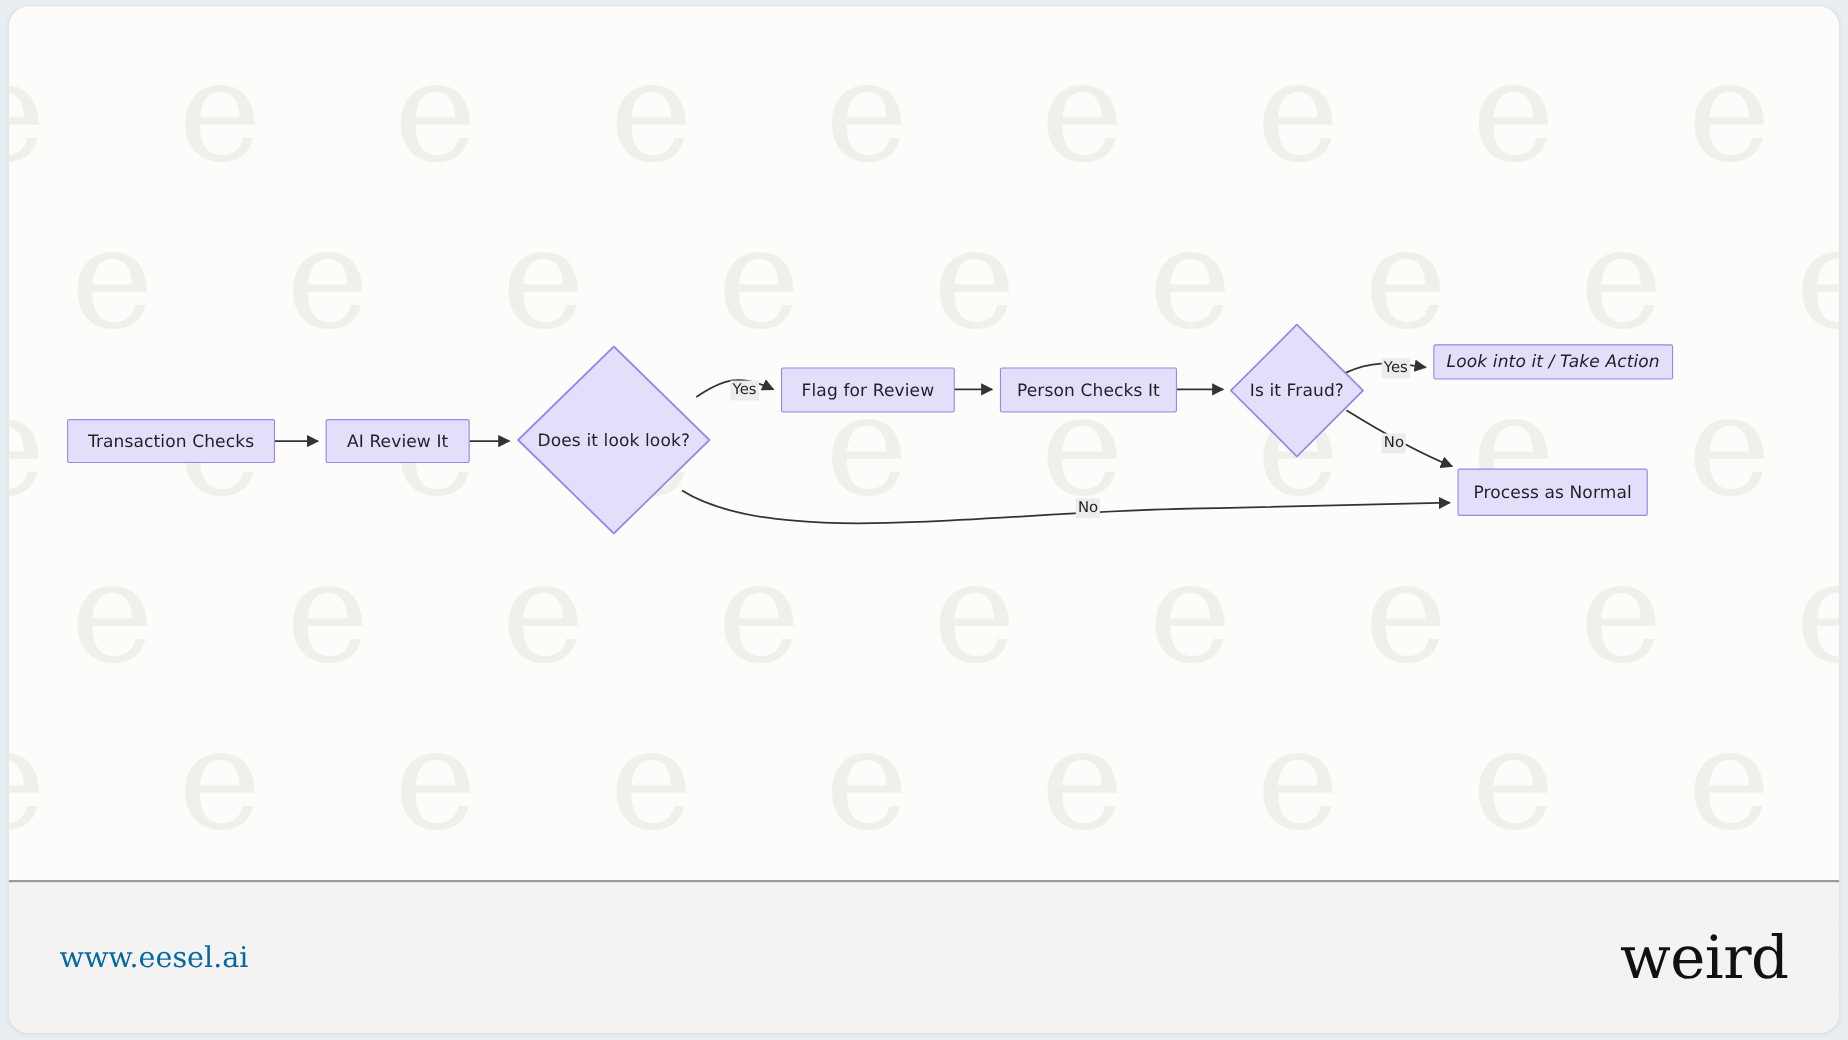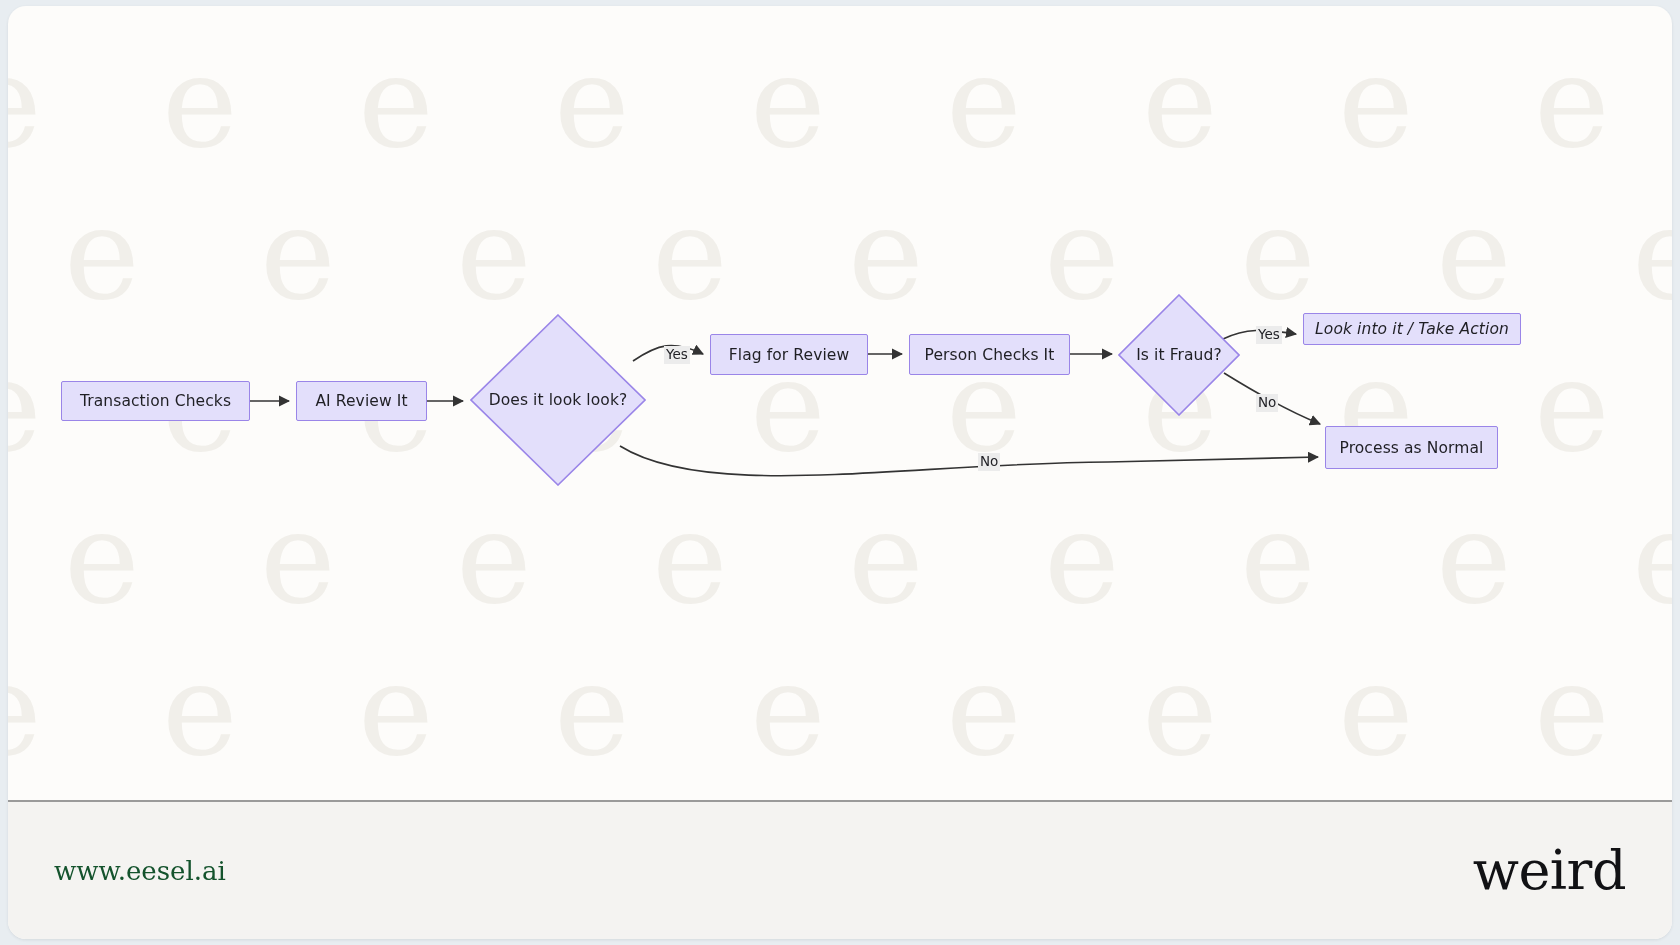--- a/index.html
+++ b/index.html
@@ -121,21 +121,21 @@
     border-top: 2px solid #9a9a9a;
     display: flex;
     align-items: center;
     justify-content: space-between;
     padding: 0 46px;
     box-sizing: border-box;
   }
   .footer-url {
     font-family: "DejaVu Serif", "Liberation Serif", serif;
     font-size: 26px;
-    color: #14532d;
+    color: #0369a1;
   }
   .footer-logo {
     font-family: "DejaVu Serif", "Liberation Serif", serif;
     font-size: 54px;
     color: #111114;
     letter-spacing: -0.5px;
     line-height: 1;
   }
 </style>
 </head>

